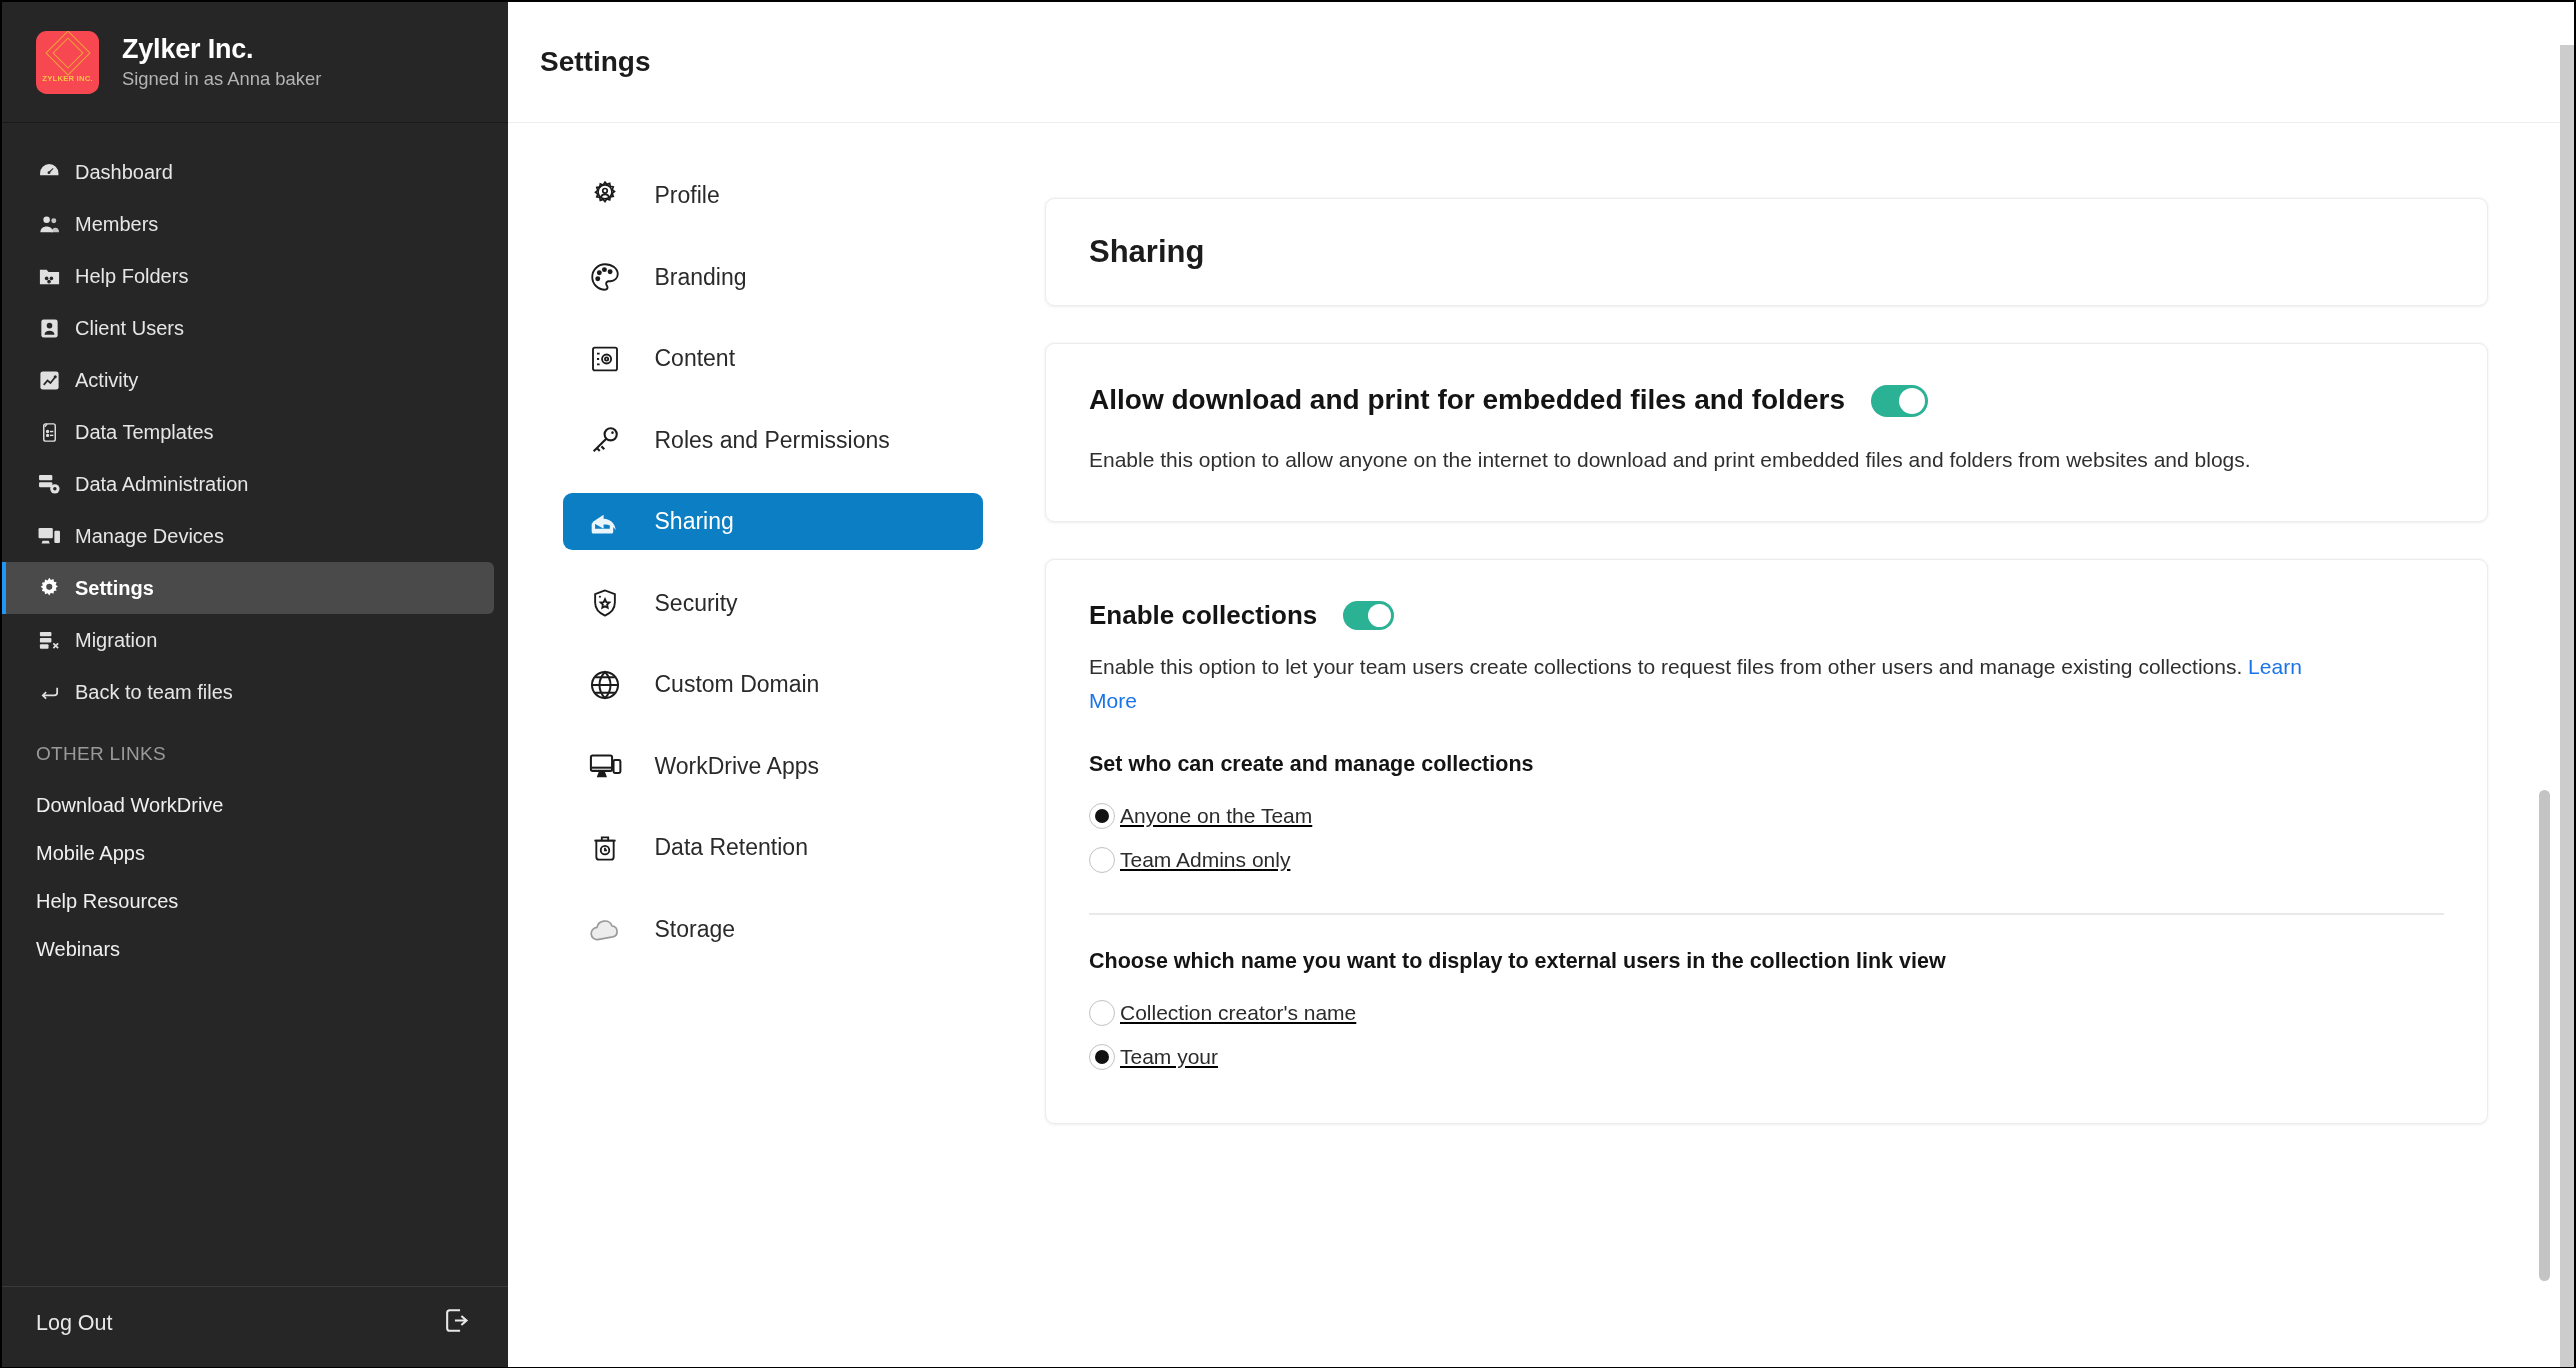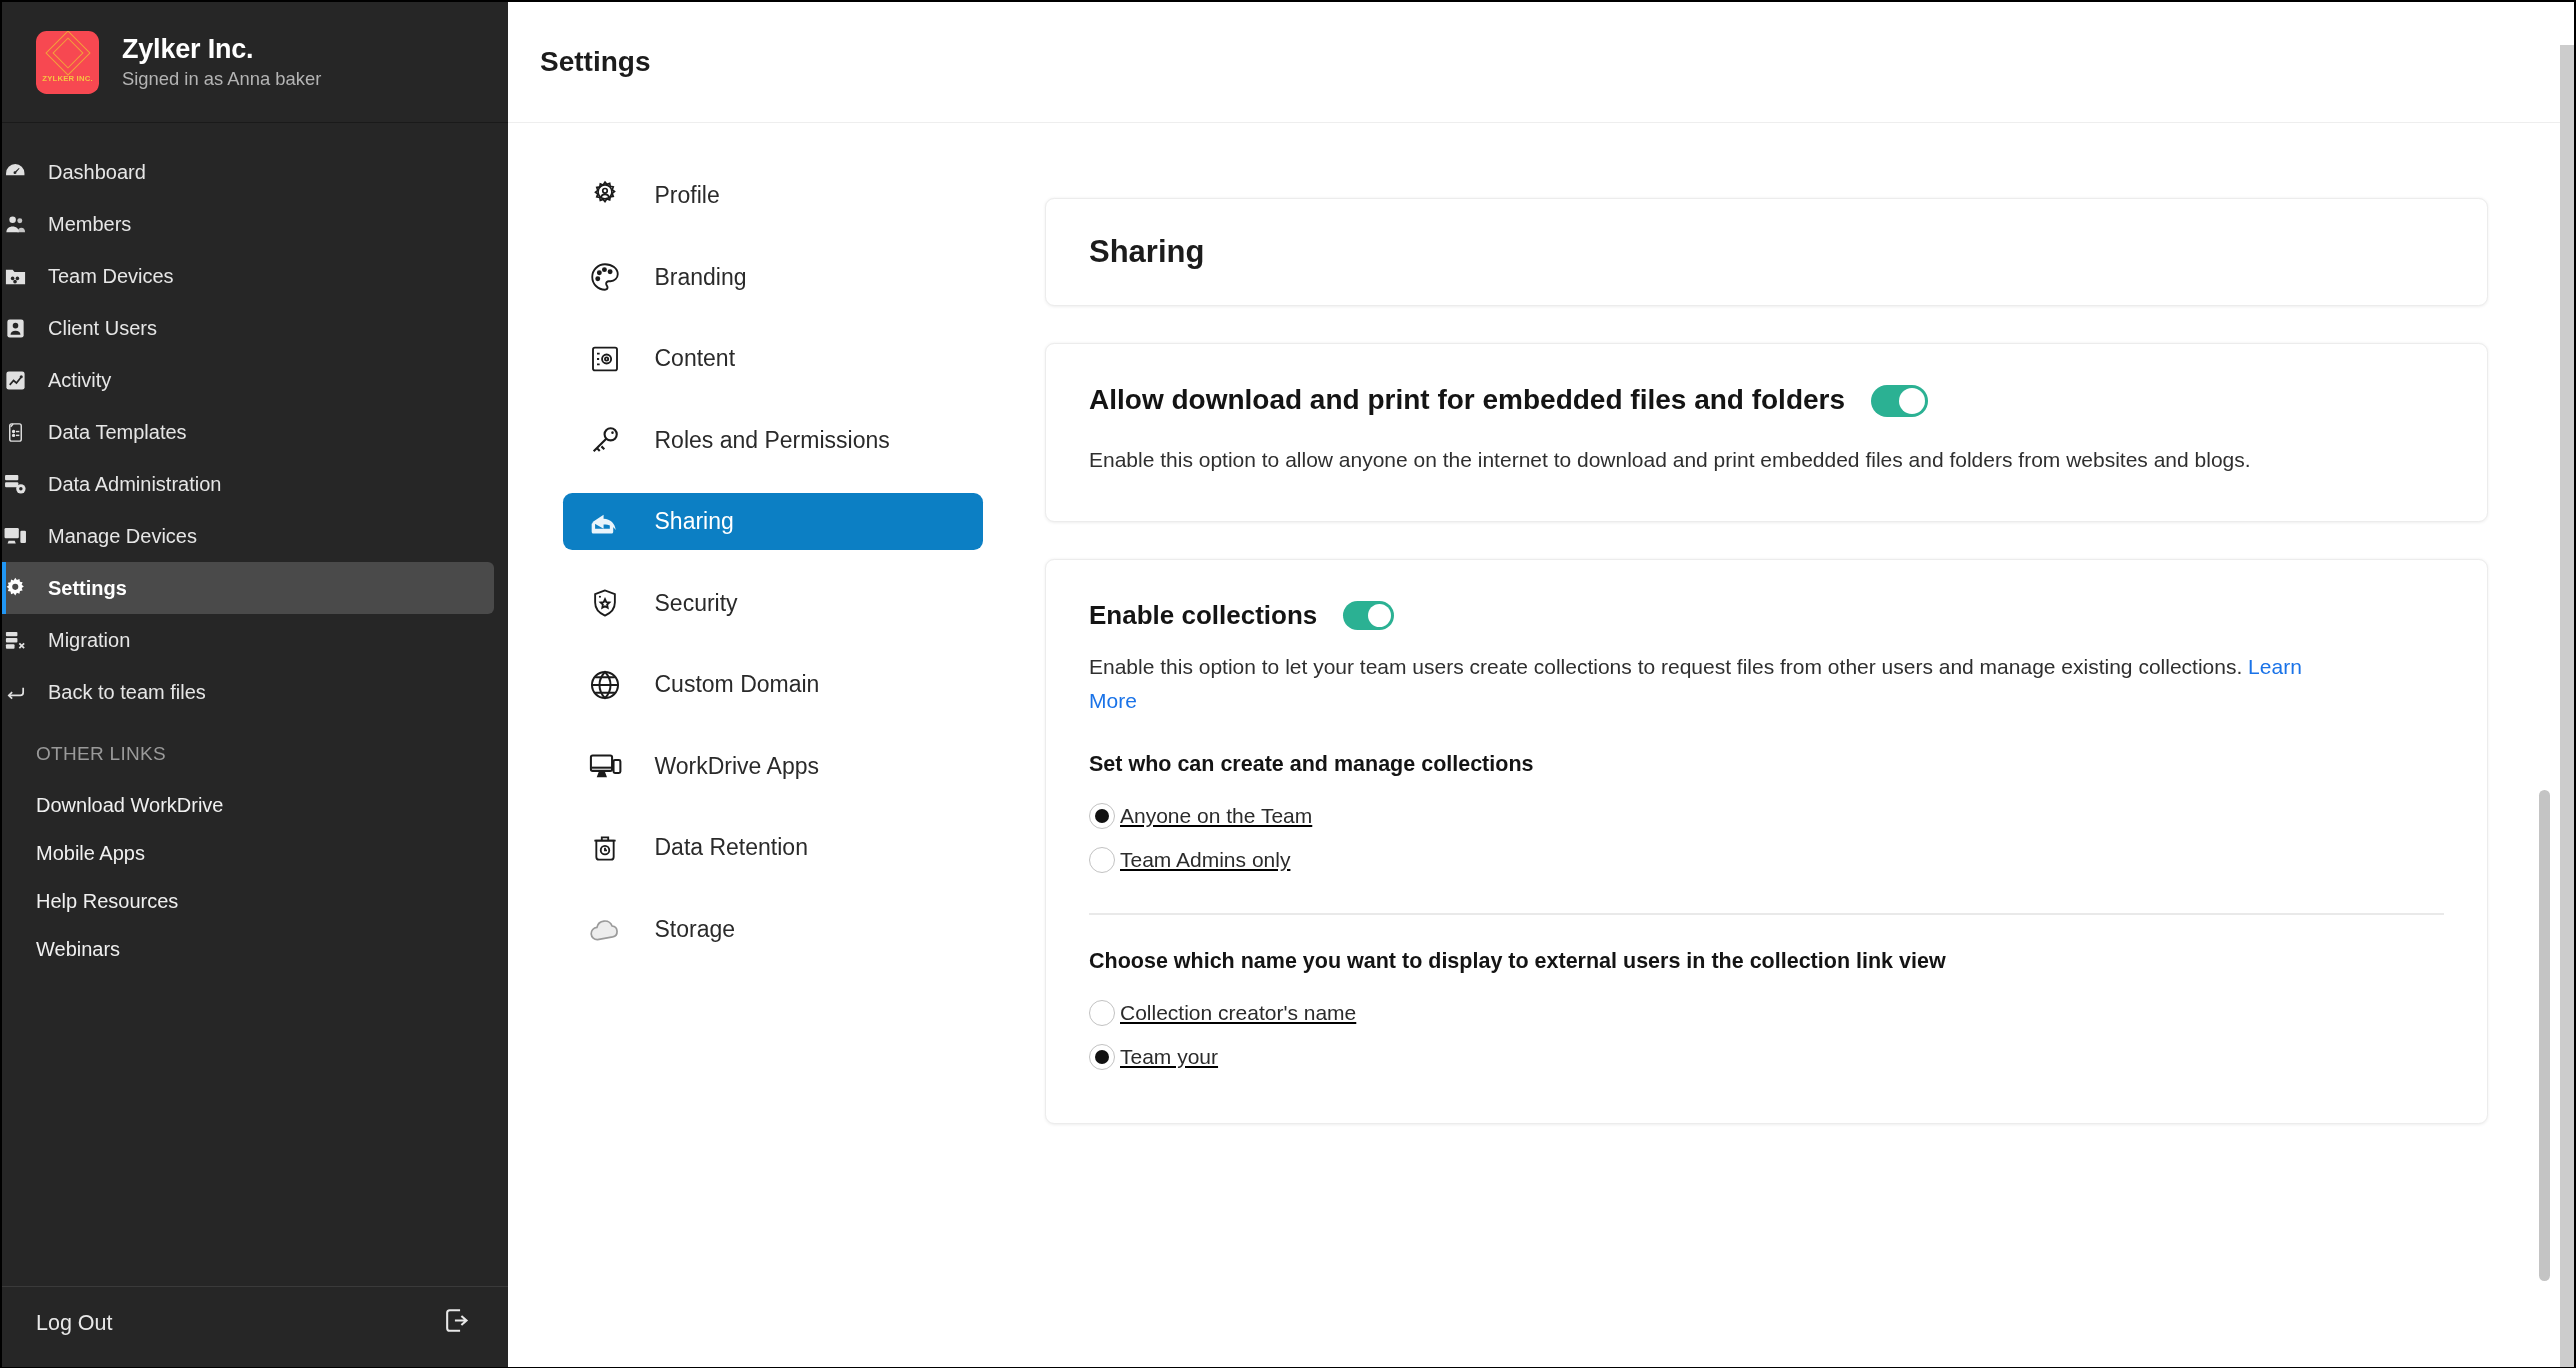--- a/index.html
+++ b/index.html
@@ -70,22 +70,23 @@
   .brand-title { color: #fff; font-size: 27px; font-weight: bold; letter-spacing: -0.2px; }
   .brand-sub { color: #b4b4b4; font-size: 18.4px; }
 
   .nav {
     padding-top: 23px;
     flex: 0 0 auto;
   }
   .nav-item {
     display: flex;
     align-items: center;
-    gap: 20px;
+    gap: 13px;
     height: 52px;
+    padding-left: 34px;
     margin: 0 14px 0 0;
     color: #e6e6e6;
     font-size: 20px;
     position: relative;
     border-radius: 0 6.1px 6.1px 0;
   }
   .nav-item .ic { width: 26px; height: 26px; flex: 0 0 26px; display:flex; align-items:center; justify-content:center; }
   .nav-item .ic svg { display:block; }
   .nav-item.active {
     background: #4a4a4a;
@@ -323,21 +324,21 @@
 
       <div class="nav-item">
         <span class="ic">
           <svg width="23" height="23" viewBox="0 0 24 24" fill="#e0e0e0">
               <path d="M2 5h7l2 2.4h11V20H2z"></path>
               <circle cx="9" cy="14" r="1.9" fill="#262626"></circle>
               <circle cx="14" cy="14" r="1.9" fill="#262626"></circle>
               <circle cx="11.5" cy="17.4" r="1.9" fill="#262626"></circle>
             </svg>
         </span>
-        <span>Team Devices</span>
+        <span>Help Folders</span>
       </div>
 
       <div class="nav-item">
         <span class="ic">
           <svg width="23" height="23" viewBox="0 0 24 24" fill="#e0e0e0">
               <rect x="3.5" y="2.5" width="17" height="19" rx="2.5"></rect>
               <circle cx="12" cy="9" r="2.9" fill="#262626"></circle>
               <path d="M6.8 18.6c0-2.8 2.3-4.3 5.2-4.3s5.2 1.5 5.2 4.3z" fill="#262626"></path>
             </svg>
         </span>

